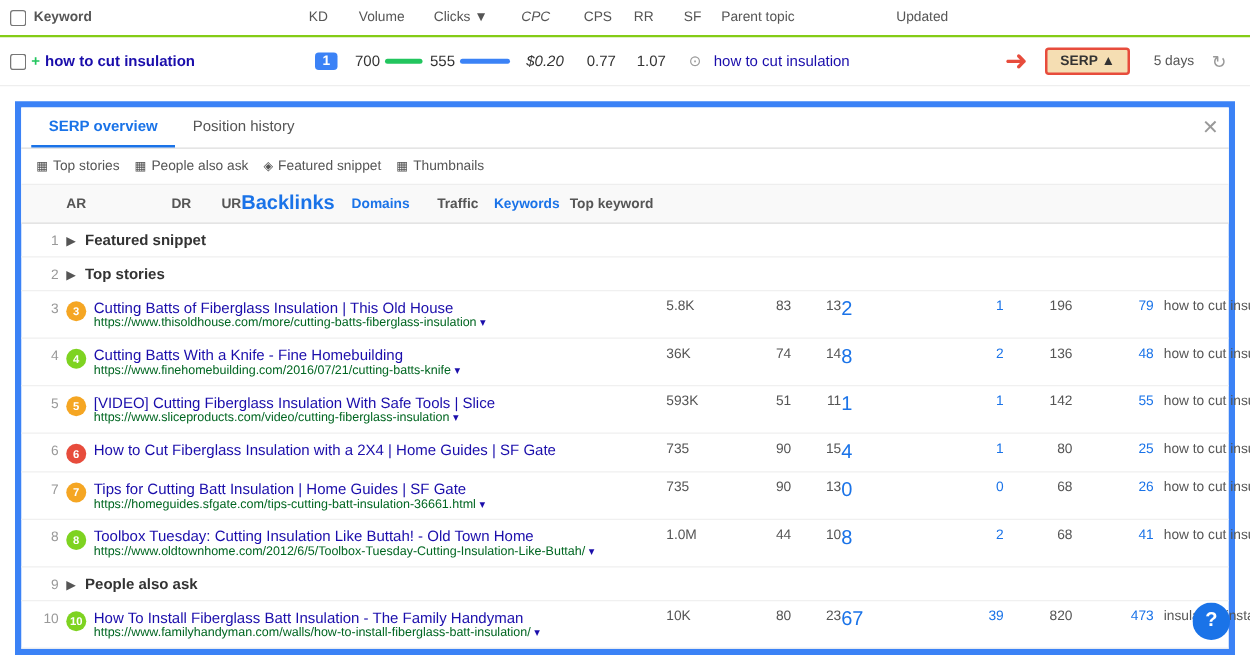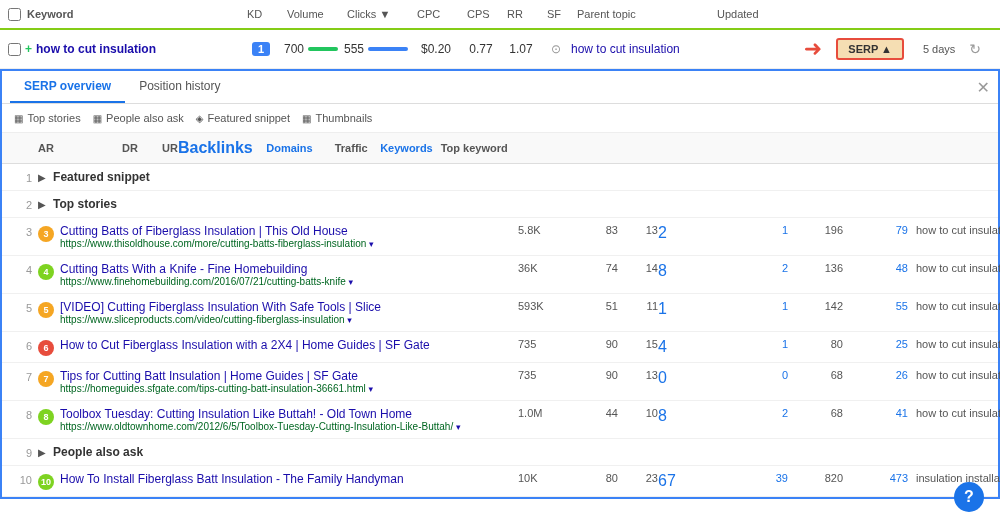--- a/index.html
+++ b/index.html
@@ -9,21 +9,21 @@
     .header-row {
       display: flex; align-items: center; border-bottom: 2px solid #84cc16;
       padding: 4px 8px; background: #fff; min-height: 30px;
     }
     .header-row .checkbox { margin-right: 6px; }
     .header-col { display: flex; align-items: center; color: #555; font-size: 11px; }
     .keyword-col { flex: 0 0 220px; font-weight: bold; font-size: 11px; }
     .kd-col { flex: 0 0 40px; text-align: center; }
     .volume-col { flex: 0 0 60px; text-align: center; }
     .clicks-col { flex: 0 0 70px; text-align: center; }
-    .cpc-col { flex: 0 0 50px; text-align: center; }
+    .cpc-col { flex: 0 0 50px; text-align: center; font-style: italic; }
     .cps-col { flex: 0 0 40px; text-align: center; }
     .rr-col { flex: 0 0 40px; text-align: center; }
     .sf-col { flex: 0 0 30px; text-align: center; }
     .parent-col { flex: 0 0 140px; text-align: left; }
     .serp-col { flex: 1; text-align: right; padding-right: 60px; }
     .updated-col { flex: 0 0 80px; text-align: center; }
 
     
     .data-row {
       display: flex; align-items: center; padding: 6px 8px;
@@ -42,21 +42,21 @@
     }
     .red-arrow {
       color: #e74c3c; font-size: 22px; margin-right: 8px;
     }
     .refresh-icon { color: #999; font-size: 14px; cursor: pointer; }
     .plus-icon { color: #22c55e; font-size: 12px; margin: 0 4px; cursor: pointer; }
     .link-blue { color: #1a0dab; text-decoration: none; font-size: 12px; }
     .days-text { color: #555; font-size: 11px; }
 
     
-    .serp-panel { border: 2px solid #3b82f6; margin: 0; }
+    .serp-panel { border: 5px solid #3b82f6; margin: 12px; }
     .serp-tabs {
       display: flex; align-items: center; border-bottom: 1px solid #ddd;
       padding: 0 8px; background: #fff; position: relative;
     }
     .serp-tab {
       padding: 8px 14px; font-size: 12px; cursor: pointer; color: #555;
       border-bottom: 2px solid transparent;
     }
     .serp-tab.active { border-bottom: 2px solid #1a73e8; color: #1a73e8; font-weight: bold; }
     .close-btn { position: absolute; right: 8px; top: 50%; transform: translateY(-50%); cursor: pointer; color: #999; font-size: 16px; }
@@ -417,20 +417,21 @@
       <div class="col-keywords"></div>
       <div class="col-topkw"></div>
       <div class="col-volume"></div>
     </div>
       <div class="table-row">
       <div class="col-num">10</div>
       <div class="col-result" style="flex: 0 0 480px; display:flex; align-items:flex-start;">
         <span class="circle-badge c10">10</span>
         <div>
           <div class="result-title"><a class="link-blue" href="#">How To Install Fiberglass Batt Insulation - The Family Handyman</a></div>
+          <div class="result-url">https://www.familyhandyman.com/walls/how-to-install-fiberglass-batt-insulation/ <span class="dropdown-arrow">▾</span></div>
         </div>
       </div>
       <div class="col-ar">10K</div>
       <div class="col-dr">80</div>
       <div class="col-ur">23</div>
       <div class="col-backlinks" style="cursor:pointer;">67</div>
       <div class="col-domains" style="cursor:pointer;">39</div>
       <div class="col-traffic">820</div>
       <div class="col-keywords" style="cursor:pointer;">473</div>
       <div class="col-topkw">insulation installation</div>

